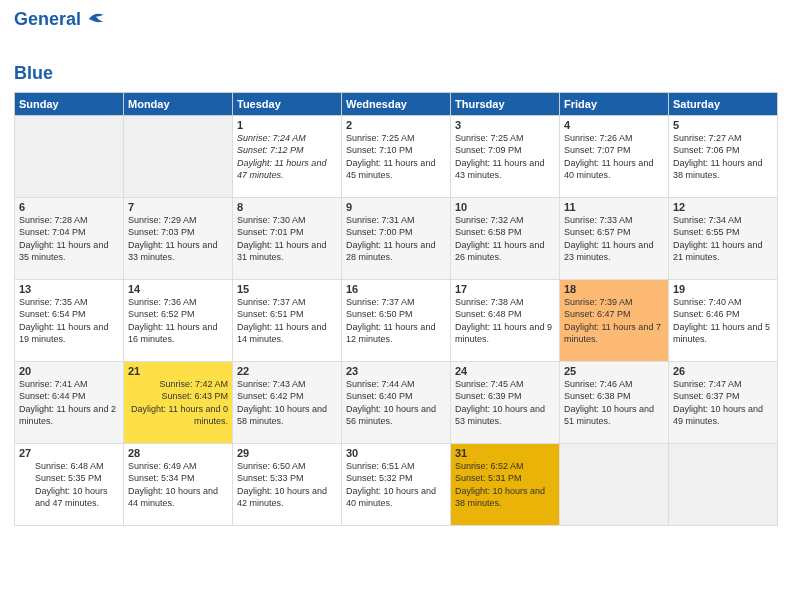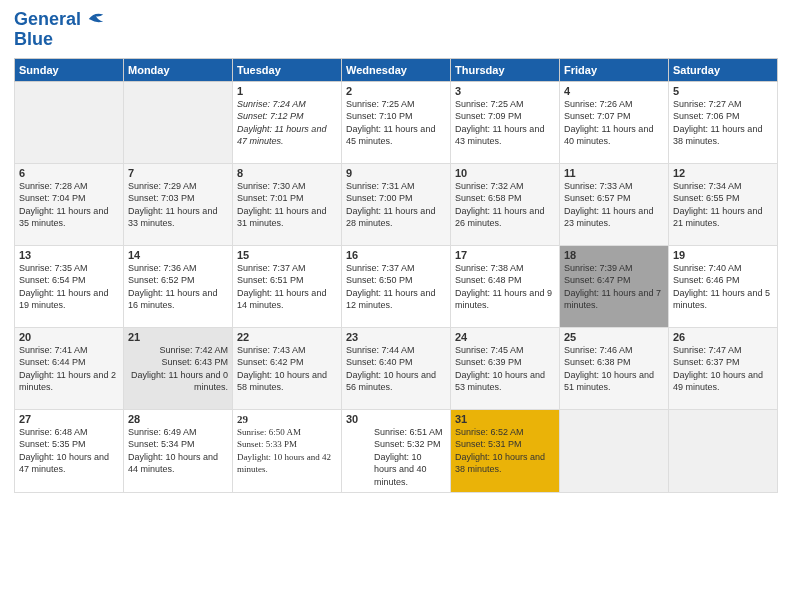--- a/index.html
+++ b/index.html
@@ -105,21 +105,21 @@
   <div class="header">
     <div class="logo">
       <div>
         <div style="display:flex;align-items:center;">
           <span class="logo-text"><span>General</span>
             <svg class="logo-icon" viewBox="0 0 20 14" fill="none" xmlns="http://www.w3.org/2000/svg">
               <path d="M2 8 Q8 0 18 3 Q14 6 10 5 Q12 9 18 11 Q10 13 4 9 Z" fill="#1a5fa8"></path>
             </svg>
           </span>
         </div>
-        <div class="logo-text" style="color:#1a5fa8;font-size:18px;font-weight:bold;">Blue</div>
+        <div class="logo-text" style="color:#1a5fa8;font-size:18px;font-weight:bold;margin-top:34px;">Blue</div>
       </div>
     </div>
     <div class="title-block">
       <div class="month-title"></div>
       <div class="subtitle"></div>
     </div>
   </div>
 
   <table class="calendar">
     <thead>
@@ -236,41 +236,41 @@
             <div class="day-info" style="white-space: pre-line;">Sunrise: 7:37 AM
 Sunset: 6:50 PM
 Daylight: 11 hours and 12 minutes.</div>
           </td>
           <td style="background: rgb(255, 255, 255);">
             <span class="day-num">17</span>
             <div class="day-info" style="white-space: pre-line;">Sunrise: 7:38 AM
 Sunset: 6:48 PM
 Daylight: 11 hours and 9 minutes.</div>
           </td>
-          <td style="background: #a3a3a3;">
+          <td style="background: #fdba74;">
             <span class="day-num">18</span>
             <div class="day-info" style="white-space: pre-line;">Sunrise: 7:39 AM
 Sunset: 6:47 PM
 Daylight: 11 hours and 7 minutes.</div>
           </td>
           <td style="background: rgb(255, 255, 255);">
             <span class="day-num">19</span>
             <div class="day-info" style="white-space: pre-line;">Sunrise: 7:40 AM
 Sunset: 6:46 PM
 Daylight: 11 hours and 5 minutes.</div>
           </td>
         </tr>
         <tr>
           <td style="background: rgb(245, 245, 245);">
             <span class="day-num">20</span>
             <div class="day-info" style="white-space: pre-line;">Sunrise: 7:41 AM
 Sunset: 6:44 PM
 Daylight: 11 hours and 2 minutes.</div>
           </td>
-          <td style="background: #e5e5e5;">
+          <td style="background: #fde047;">
             <span class="day-num">21</span>
             <div class="day-info" style="white-space: pre-line; text-align: right;">Sunrise: 7:42 AM
 Sunset: 6:43 PM
 Daylight: 11 hours and 0 minutes.</div>
           </td>
           <td style="background: rgb(245, 245, 245);">
             <span class="day-num">22</span>
             <div class="day-info" style="white-space: pre-line;">Sunrise: 7:43 AM
 Sunset: 6:42 PM
 Daylight: 10 hours and 58 minutes.</div>
@@ -296,39 +296,39 @@
           <td style="background: rgb(245, 245, 245);">
             <span class="day-num">26</span>
             <div class="day-info" style="white-space: pre-line;">Sunrise: 7:47 AM
 Sunset: 6:37 PM
 Daylight: 10 hours and 49 minutes.</div>
           </td>
         </tr>
         <tr>
           <td style="background: rgb(255, 255, 255);">
             <span class="day-num">27</span>
-            <div class="day-info" style="white-space: pre-line;">Sunrise: 6:48 AM
+            <div class="day-info" style="white-space: pre-line; margin-left: 16px;">Sunrise: 6:48 AM
 Sunset: 5:35 PM
 Daylight: 10 hours and 47 minutes.</div>
           </td>
           <td style="background: rgb(255, 255, 255);">
             <span class="day-num">28</span>
             <div class="day-info" style="white-space: pre-line;">Sunrise: 6:49 AM
 Sunset: 5:34 PM
 Daylight: 10 hours and 44 minutes.</div>
           </td>
-          <td style="background: rgb(255, 255, 255); font-family: Liberation Serif, serif;">
+          <td style="background: rgb(255, 255, 255);">
             <span class="day-num">29</span>
             <div class="day-info" style="white-space: pre-line;">Sunrise: 6:50 AM
 Sunset: 5:33 PM
 Daylight: 10 hours and 42 minutes.</div>
           </td>
           <td style="background: rgb(255, 255, 255);">
             <span class="day-num">30</span>
-            <div class="day-info" style="white-space: pre-line; margin-left: 28px;">Sunrise: 6:51 AM
+            <div class="day-info" style="white-space: pre-line;">Sunrise: 6:51 AM
 Sunset: 5:32 PM
 Daylight: 10 hours and 40 minutes.</div>
           </td>
           <td style="background: #eab308;">
             <span class="day-num">31</span>
             <div class="day-info" style="white-space: pre-line;">Sunrise: 6:52 AM
 Sunset: 5:31 PM
 Daylight: 10 hours and 38 minutes.</div>
           </td>
           <td class="empty-cell"></td>

